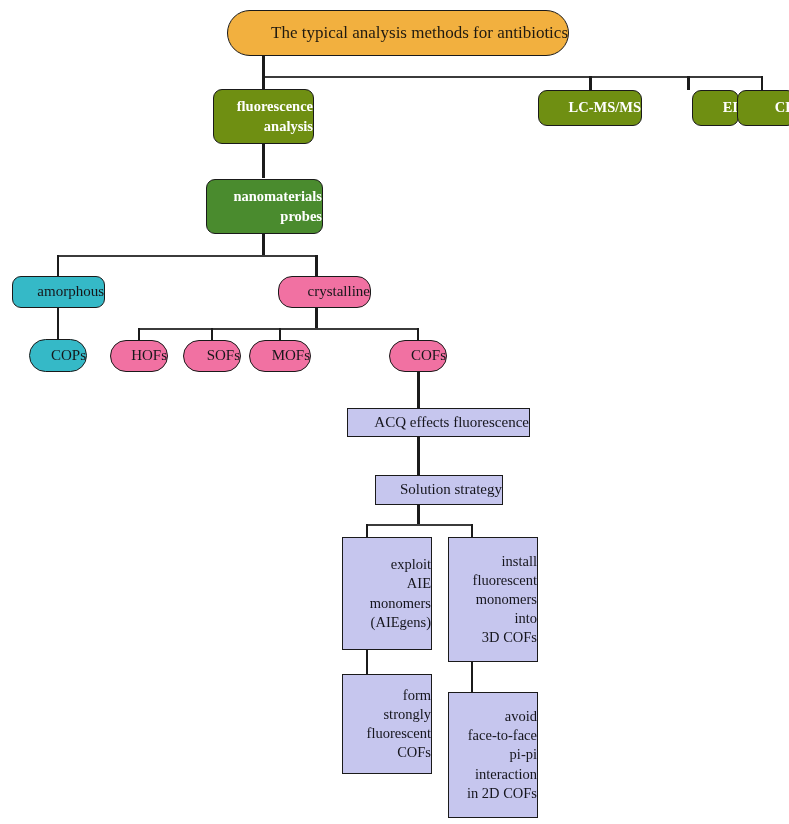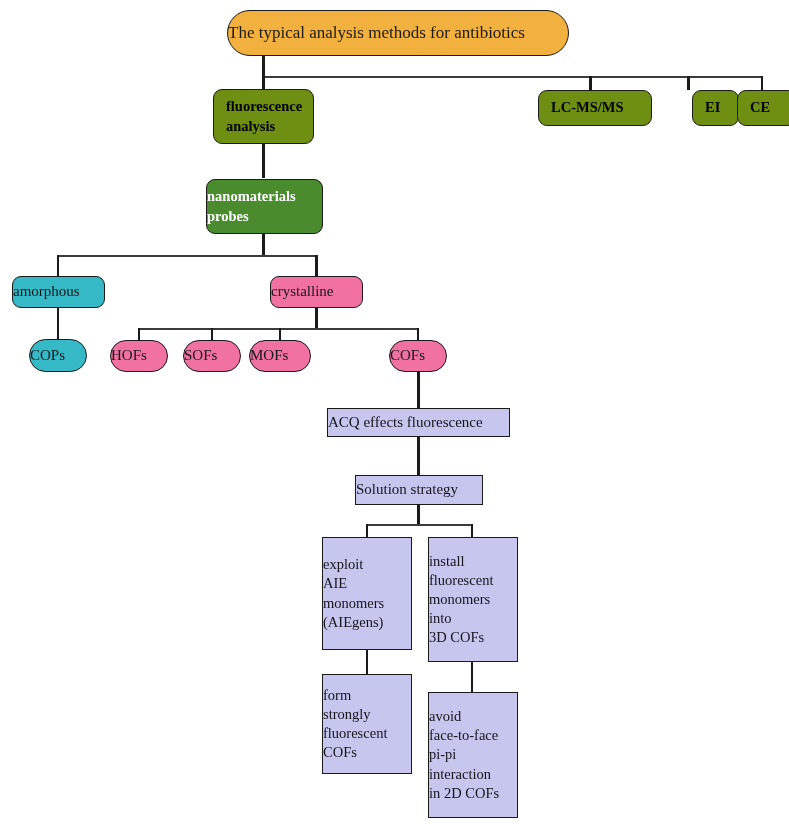--- a/index.html
+++ b/index.html
@@ -16,34 +16,34 @@
     height: 824px;
     background: #ffffff;
     overflow: hidden;
   }
   .node {
     position: absolute;
     box-sizing: border-box;
     display: flex;
     align-items: center;
     justify-content: center;
-    text-align: left;
+    text-align: right;
     border: 1.6px solid #1a1a1a;
     line-height: 1.32;
     z-index: 3;
   }
   .node span { display: block; width: 100%; }
 
   
   .theme-orange   { background: #f2b03f; color: #201a10; }
-  .theme-olive    { background: #6f8f12; color: #000000; font-weight: bold; padding-left: 12px; }
+  .theme-olive    { background: #6f8f12; color: #ffffff; font-weight: bold; padding-left: 12px; }
   .theme-green    { background: #4a8b2e; color: #ffffff; font-weight: bold; }
   .theme-cyan     { background: #35b9c7; color: #16171a; }
   .theme-pink     { background: #f171a2; color: #16171a; }
-  .theme-lavender { background: #c6c6ee; color: #15151c; }
+  .theme-lavender { background: #c6c6ee; color: #15151c; margin-left: 20px; }
 
   
   .shape-stadium { border-radius: 999px; }
   .shape-round   { border-radius: 9px; }
   .shape-rect    { border-radius: 0; }
 
   
   .conn {
     position: absolute;
     background: #1b1b1b;
@@ -96,42 +96,42 @@
 
   <div class="node theme-orange shape-stadium" style="left:227px; top:10px; width:342px; height:46px; font-size:17px;">
     <span>The typical analysis methods for antibiotics</span>
   </div>
 
   <div class="node theme-olive shape-round" style="left:213px; top:89px; width:101px; height:55px; font-size:14.5px; white-space:pre-line;">
     <span>fluorescence
 analysis</span>
   </div>
 
-  <div class="node theme-olive shape-round" style="left:538px; top:90px; width:114px; height:36px; font-size:14.5px;">
+  <div class="node theme-olive shape-round" style="left:538px; top:90px; width:104px; height:36px; font-size:14.5px;">
     <span>LC-MS/MS</span>
   </div>
 
   <div class="node theme-olive shape-round" style="left:664px; top:90px; width:47px; height:36px; font-size:14.5px;margin-left:28px;">
     <span>EI</span>
   </div>
 
   <div class="node theme-olive shape-round" style="left:737px; top:90px; width:59px; height:36px; font-size:14.5px;">
     <span>CE</span>
   </div>
 
   <div class="node theme-green shape-round" style="left:206px; top:179px; width:117px; height:55px; font-size:14.5px; white-space:pre-line;">
     <span>nanomaterials
 probes</span>
   </div>
 
   <div class="node theme-cyan shape-round" style="left:12px; top:276px; width:93px; height:32px; font-size:15px;">
     <span>amorphous</span>
   </div>
 
-  <div class="node theme-pink shape-round" style="left:270px; top:276px; width:93px; height:32px; font-size:15px;">
+  <div class="node theme-pink shape-round" style="left:278px; top:276px; width:93px; height:32px; font-size:15px;border-radius:14px;">
     <span>crystalline</span>
   </div>
 
   <div class="node theme-cyan shape-stadium" style="left:29px; top:339px; width:58px; height:33px; font-size:15px;">
     <span>COPs</span>
   </div>
 
   <div class="node theme-pink shape-stadium" style="left:110px; top:340px; width:58px; height:32px; font-size:15px;">
     <span>HOFs</span>
   </div>

